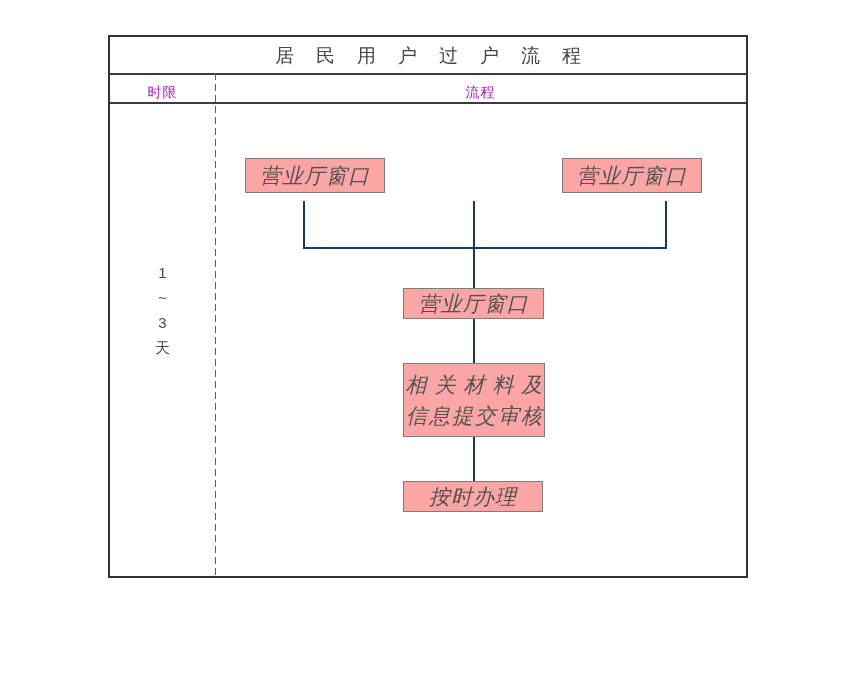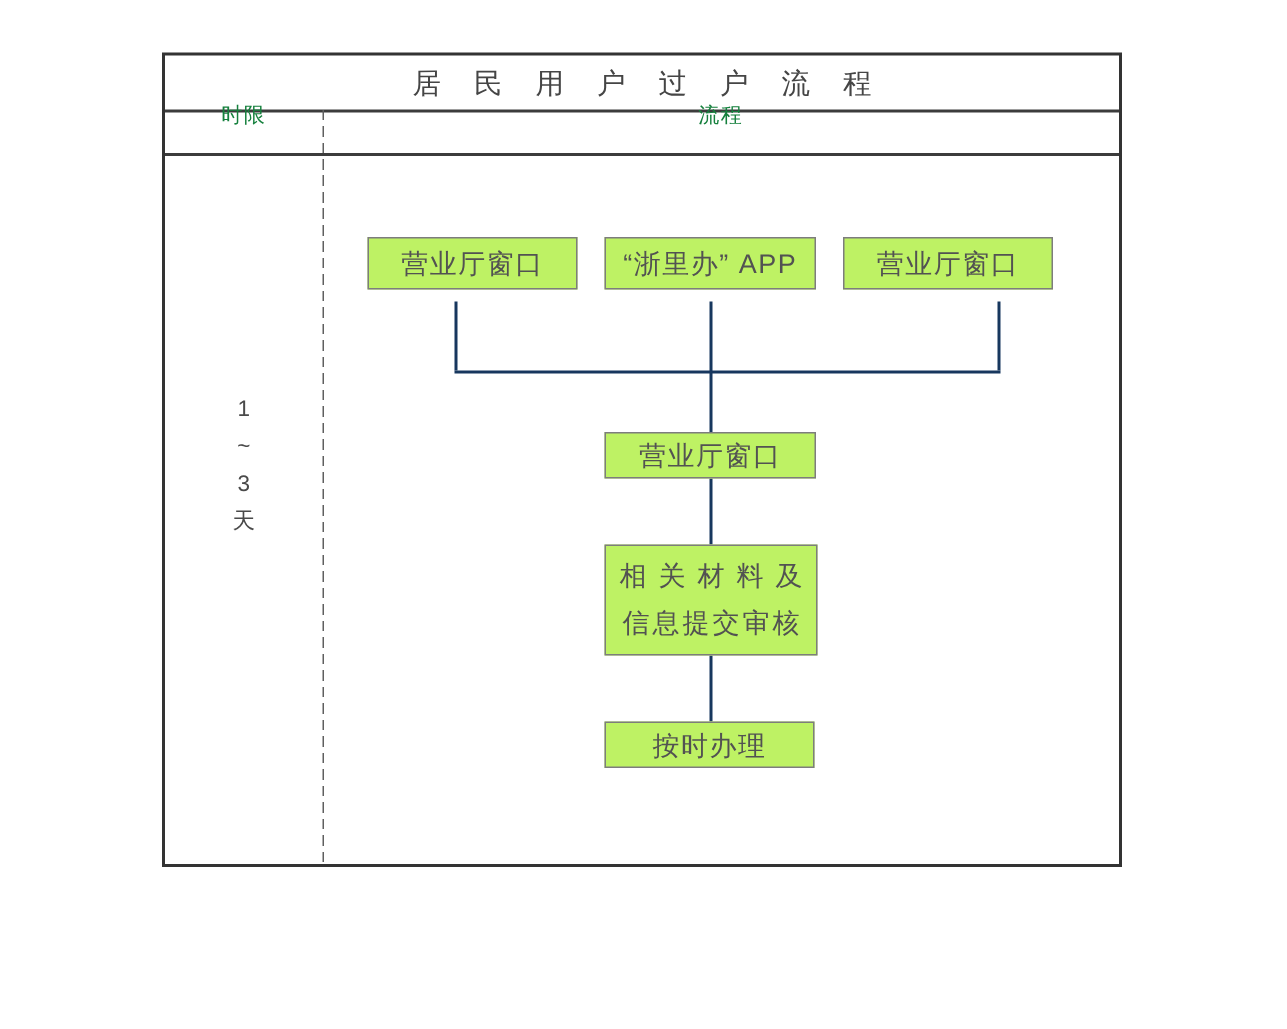--- a/index.html
+++ b/index.html
@@ -31,23 +31,23 @@
     color: #454545;
     letter-spacing: 22px;
     padding-left: 22px; 
     white-space: nowrap;
   }
   .hline { position: absolute; left: 0; width: 636px; height: 2px; background: #3c3c3c; }
   .hline.l1 { top: 36px; }
   .hline.l2 { top: 65px; }
 
   .header-cell {
-    position: absolute; top: 26px; height: 27px;
+    position: absolute; top: 42px; height: 27px;
     display: flex; align-items: center; justify-content: center;
-    font-size: 14px; color: #15803d; letter-spacing: 1px;
+    font-size: 14px; color: #a21caf; letter-spacing: 1px;
   }
   .header-time { left: 0; width: 105px; }
   .header-flow { left: 105px; width: 531px; }
 
   
   .vdash {
     position: absolute;
     left: 105px; top: 36px;
     width: 1px; height: 503px;
     background: repeating-linear-gradient(180deg, #5f5f5f 0 7px, transparent 7px 11px);
@@ -58,25 +58,26 @@
     position: absolute; left: 0; top: 223px; width: 105px;
     display: flex; flex-direction: column; align-items: center;
     font-size: 15px; color: #4a4a4a; line-height: 25px;
     text-align: center;
   }
 
   
   .fbox {
     position: absolute;
     border: 1.5px solid #7d7d7d;
-    background: #bef264;
+    background: #fca5a5;
     display: flex; align-items: center; justify-content: center;
-    font-size: 18px; color: #525252;
+    font-size: 21px; color: #525252;
     letter-spacing: 1px;
     white-space: nowrap;
+    font-style: italic;
   }
   .ch1 { left: 135px; top: 121px; width: 140px; height: 35px; }
   .ch2 { left: 293px; top: 121px; width: 141px; height: 35px; }
   .ch3 { left: 452px; top: 121px; width: 140px; height: 35px; }
   .st1 { left: 293px; top: 251px; width: 141px; height: 31px; }
   .st2 { left: 293px; top: 326px; width: 142px; height: 74px;
          flex-direction: column; justify-content: center; }
   .st3 { left: 293px; top: 444px; width: 140px; height: 31px; }
   .st2 .ln1 { letter-spacing: 8px; padding-left: 8px; line-height: 31px; }
   .st2 .ln2 { letter-spacing: 2px; padding-left: 2px; line-height: 31px; }
@@ -110,21 +111,20 @@
     <div class="vdash"></div>
 
     <div class="time-limit">
       <span>1</span>
       <span>~</span>
       <span>3</span>
       <span>天</span>
     </div>
 
     <div class="fbox ch1">营业厅窗口</div>
-    <div class="fbox ch2">“浙里办” APP</div>
     <div class="fbox ch3">营业厅窗口</div>
 
     <div class="conn v c-stub-left"></div>
     <div class="conn v c-stub-right"></div>
     <div class="conn h c-horizontal"></div>
     <div class="conn v c-center"></div>
     <div class="conn v c-step12"></div>
     <div class="conn v c-step23"></div>
 
     <div class="fbox st1">营业厅窗口</div>

